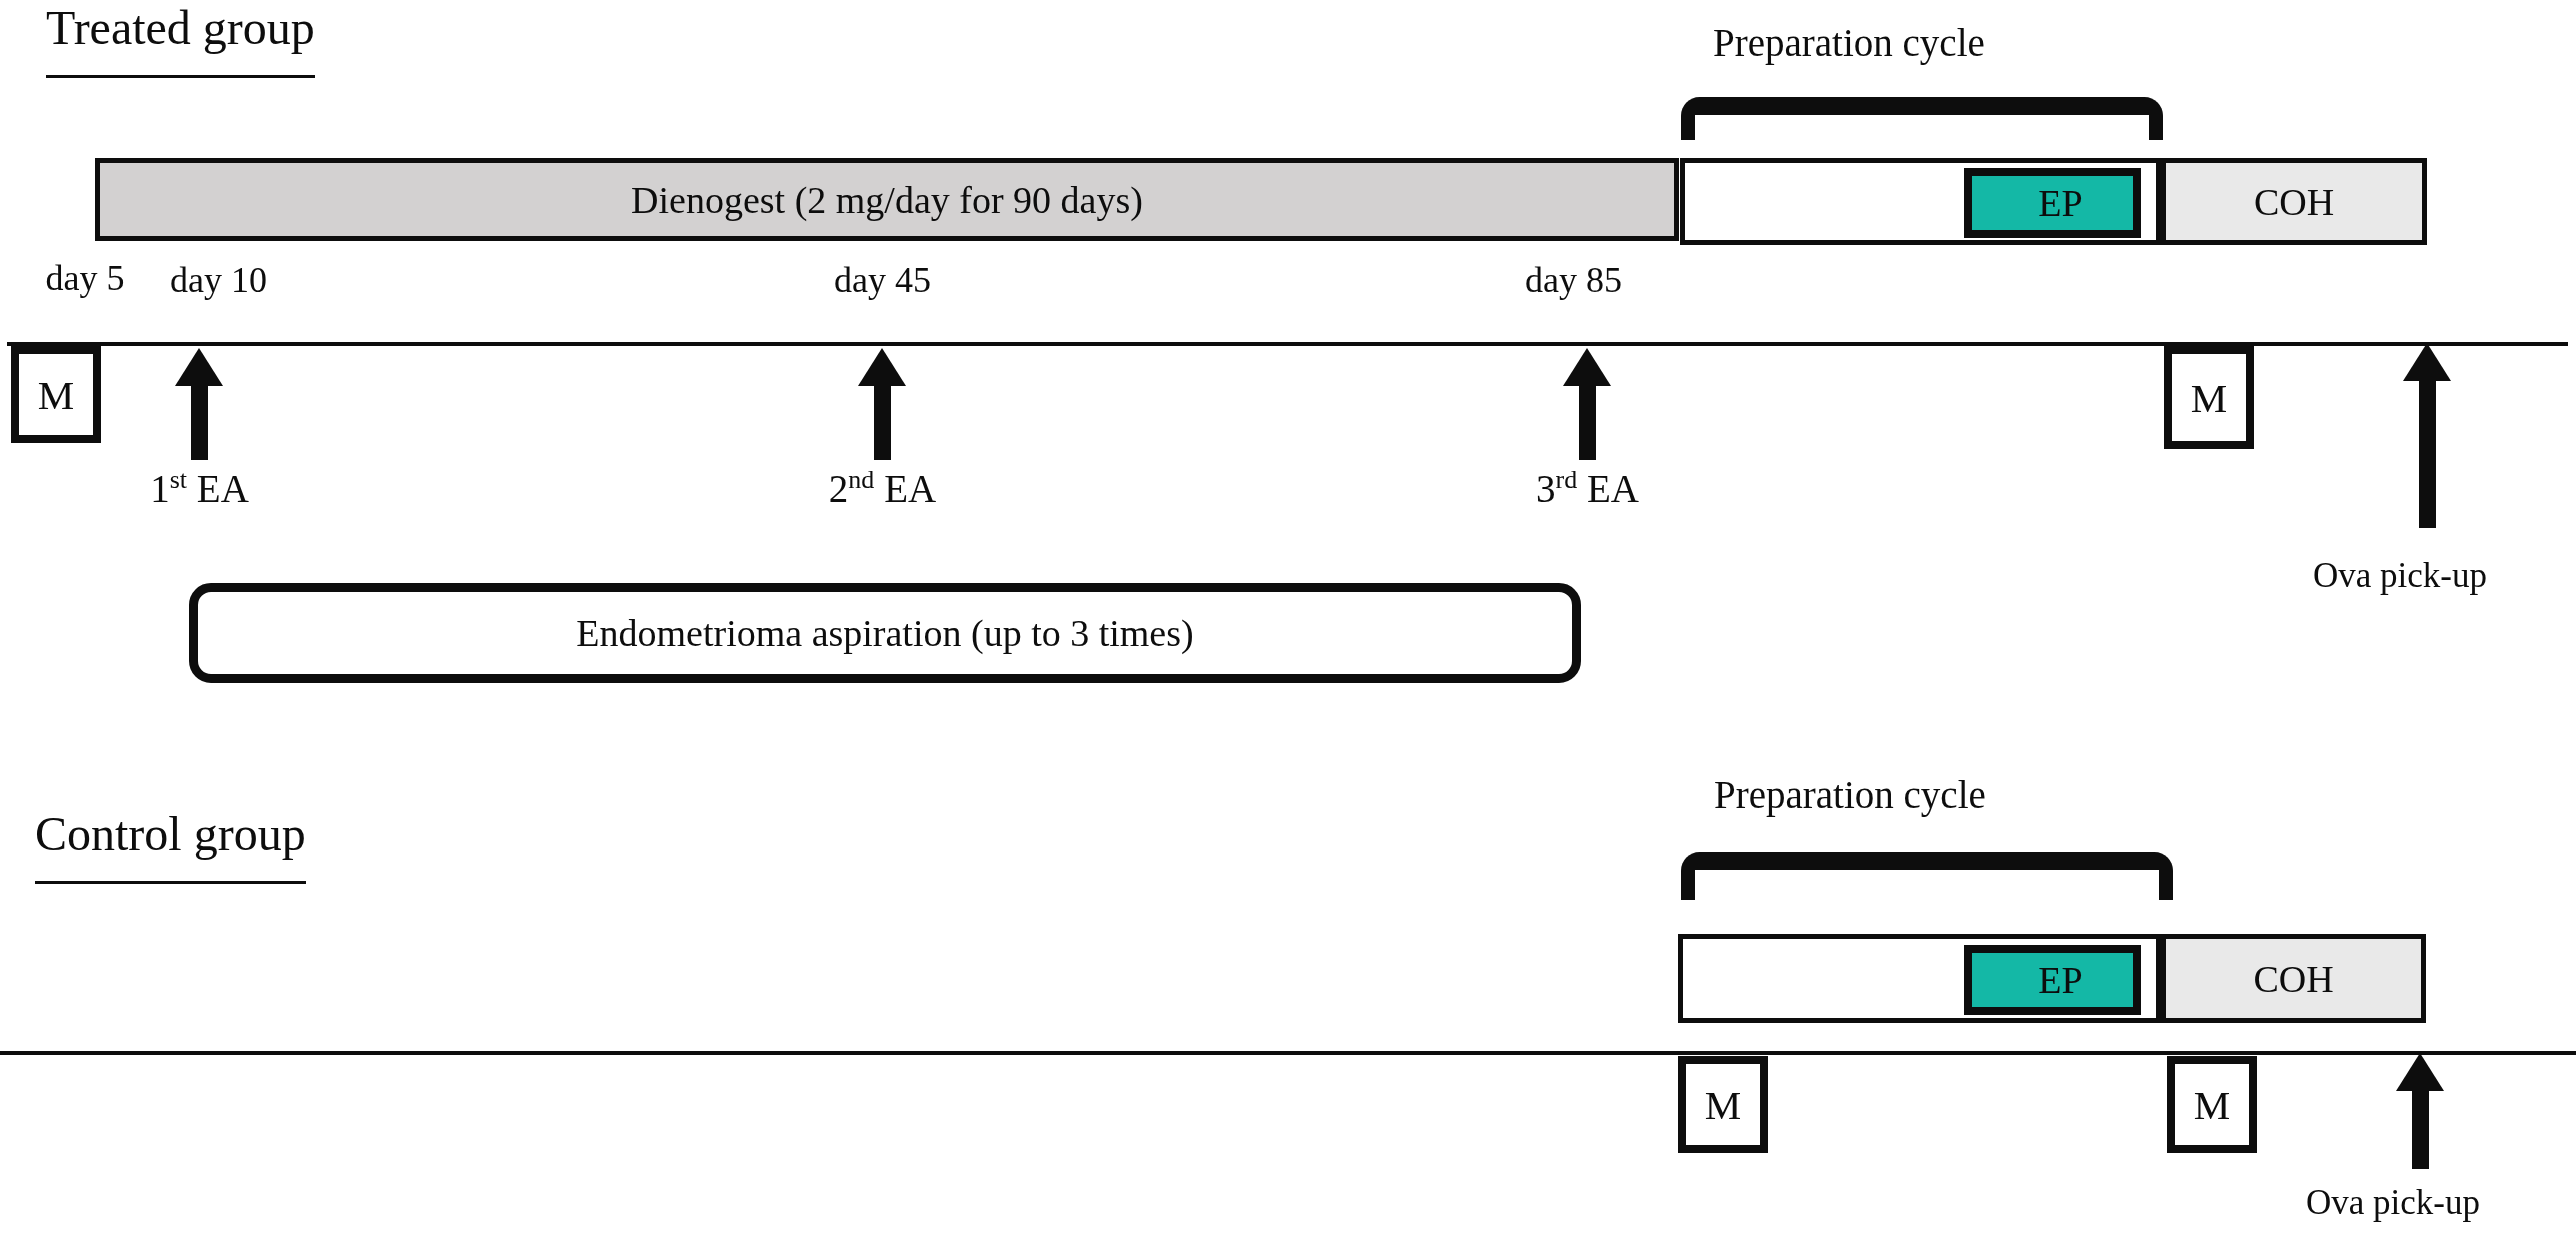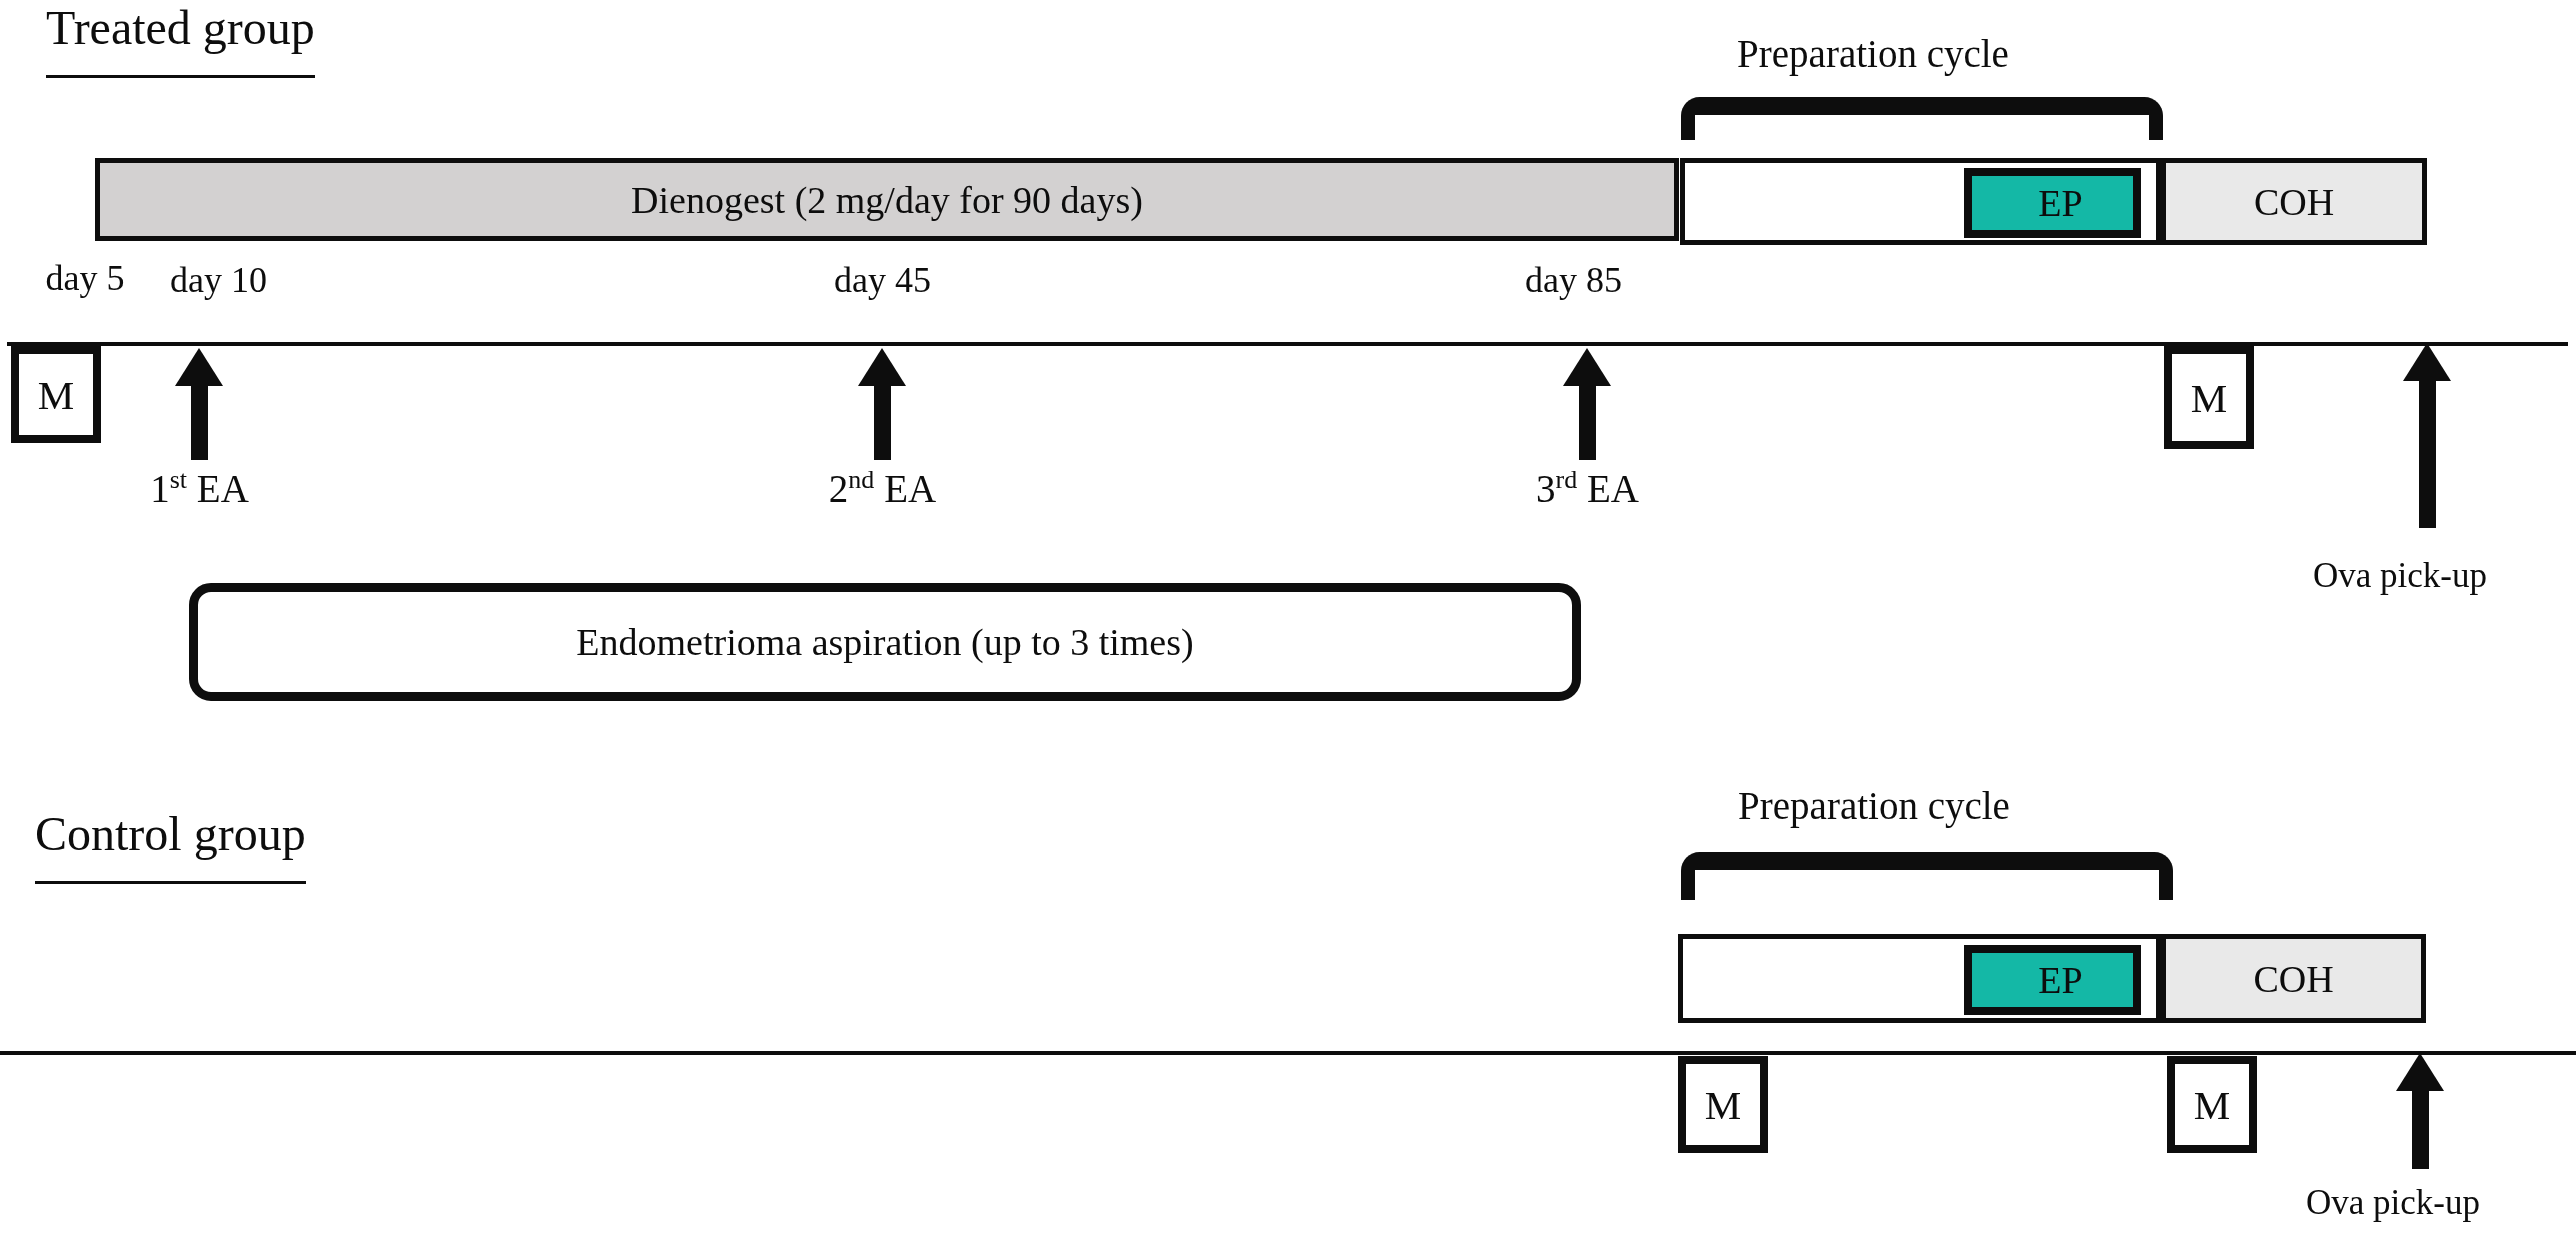--- a/index.html
+++ b/index.html
@@ -13,21 +13,21 @@
   }
   .abs{position:absolute;box-sizing:border-box;}
   .center{display:flex;align-items:center;justify-content:center;}
   .group-title{
     font-size:48px;line-height:1.0;
     border-bottom:3.7px solid #0d0d0d;
     padding-bottom:23px;
     display:inline-block;
     white-space:nowrap;
   }
-  .prep-label{font-size:39px;text-align:center;white-space:nowrap;margin-top:11px;}
+  .prep-label{font-size:39px;white-space:nowrap;}
   .bracket{
     border-top:18.5px solid #0d0d0d;
     border-left:14.8px solid #0d0d0d;
     border-right:14.8px solid #0d0d0d;
     border-radius:18.5px 18.5px 0 0;
   }
   .bar{border:5.5px solid #0d0d0d;font-size:38px;white-space:nowrap;}
   .ep-box{border:8.6px solid #0d0d0d;background:#14b8a6;font-size:38px;padding-left:16px;}
   .timeline{background:#0d0d0d;height:4.3px;}
   .m-box{border:8.6px solid #0d0d0d;background:#ffffff;font-size:41px;}
@@ -108,21 +108,21 @@
   <div class="abs m-box center" style="left:2164px;top:346px;width:90px;height:103px;">
     <span>M</span>
   </div>
 
   <div class="abs up-arrow" style="left:2403px;top:343px;height:185px;">
     <div class="head"></div>
     <div class="shaft"></div>
   </div>
   <div class="abs ova-label" style="left:2283px;top:556px;">Ova pick-up</div>
 
-  <div class="abs endo-box center" style="left:189px;top:583px;width:1392px;height:118px;">
+  <div class="abs endo-box center" style="left:189px;top:583px;width:1392px;height:100px;">
     <span>Endometrioma aspiration (up to 3 times)</span>
   </div>
 
   <div class="abs" style="left:35px;top:810px;">
     <span class="group-title">Control group</span>
   </div>
 
   <div class="abs prep-label" style="left:1714px;top:772px;width:320px;">Preparation cycle</div>
 
   <div class="abs bracket" style="left:1681px;top:852px;width:492px;height:48px;"></div>

